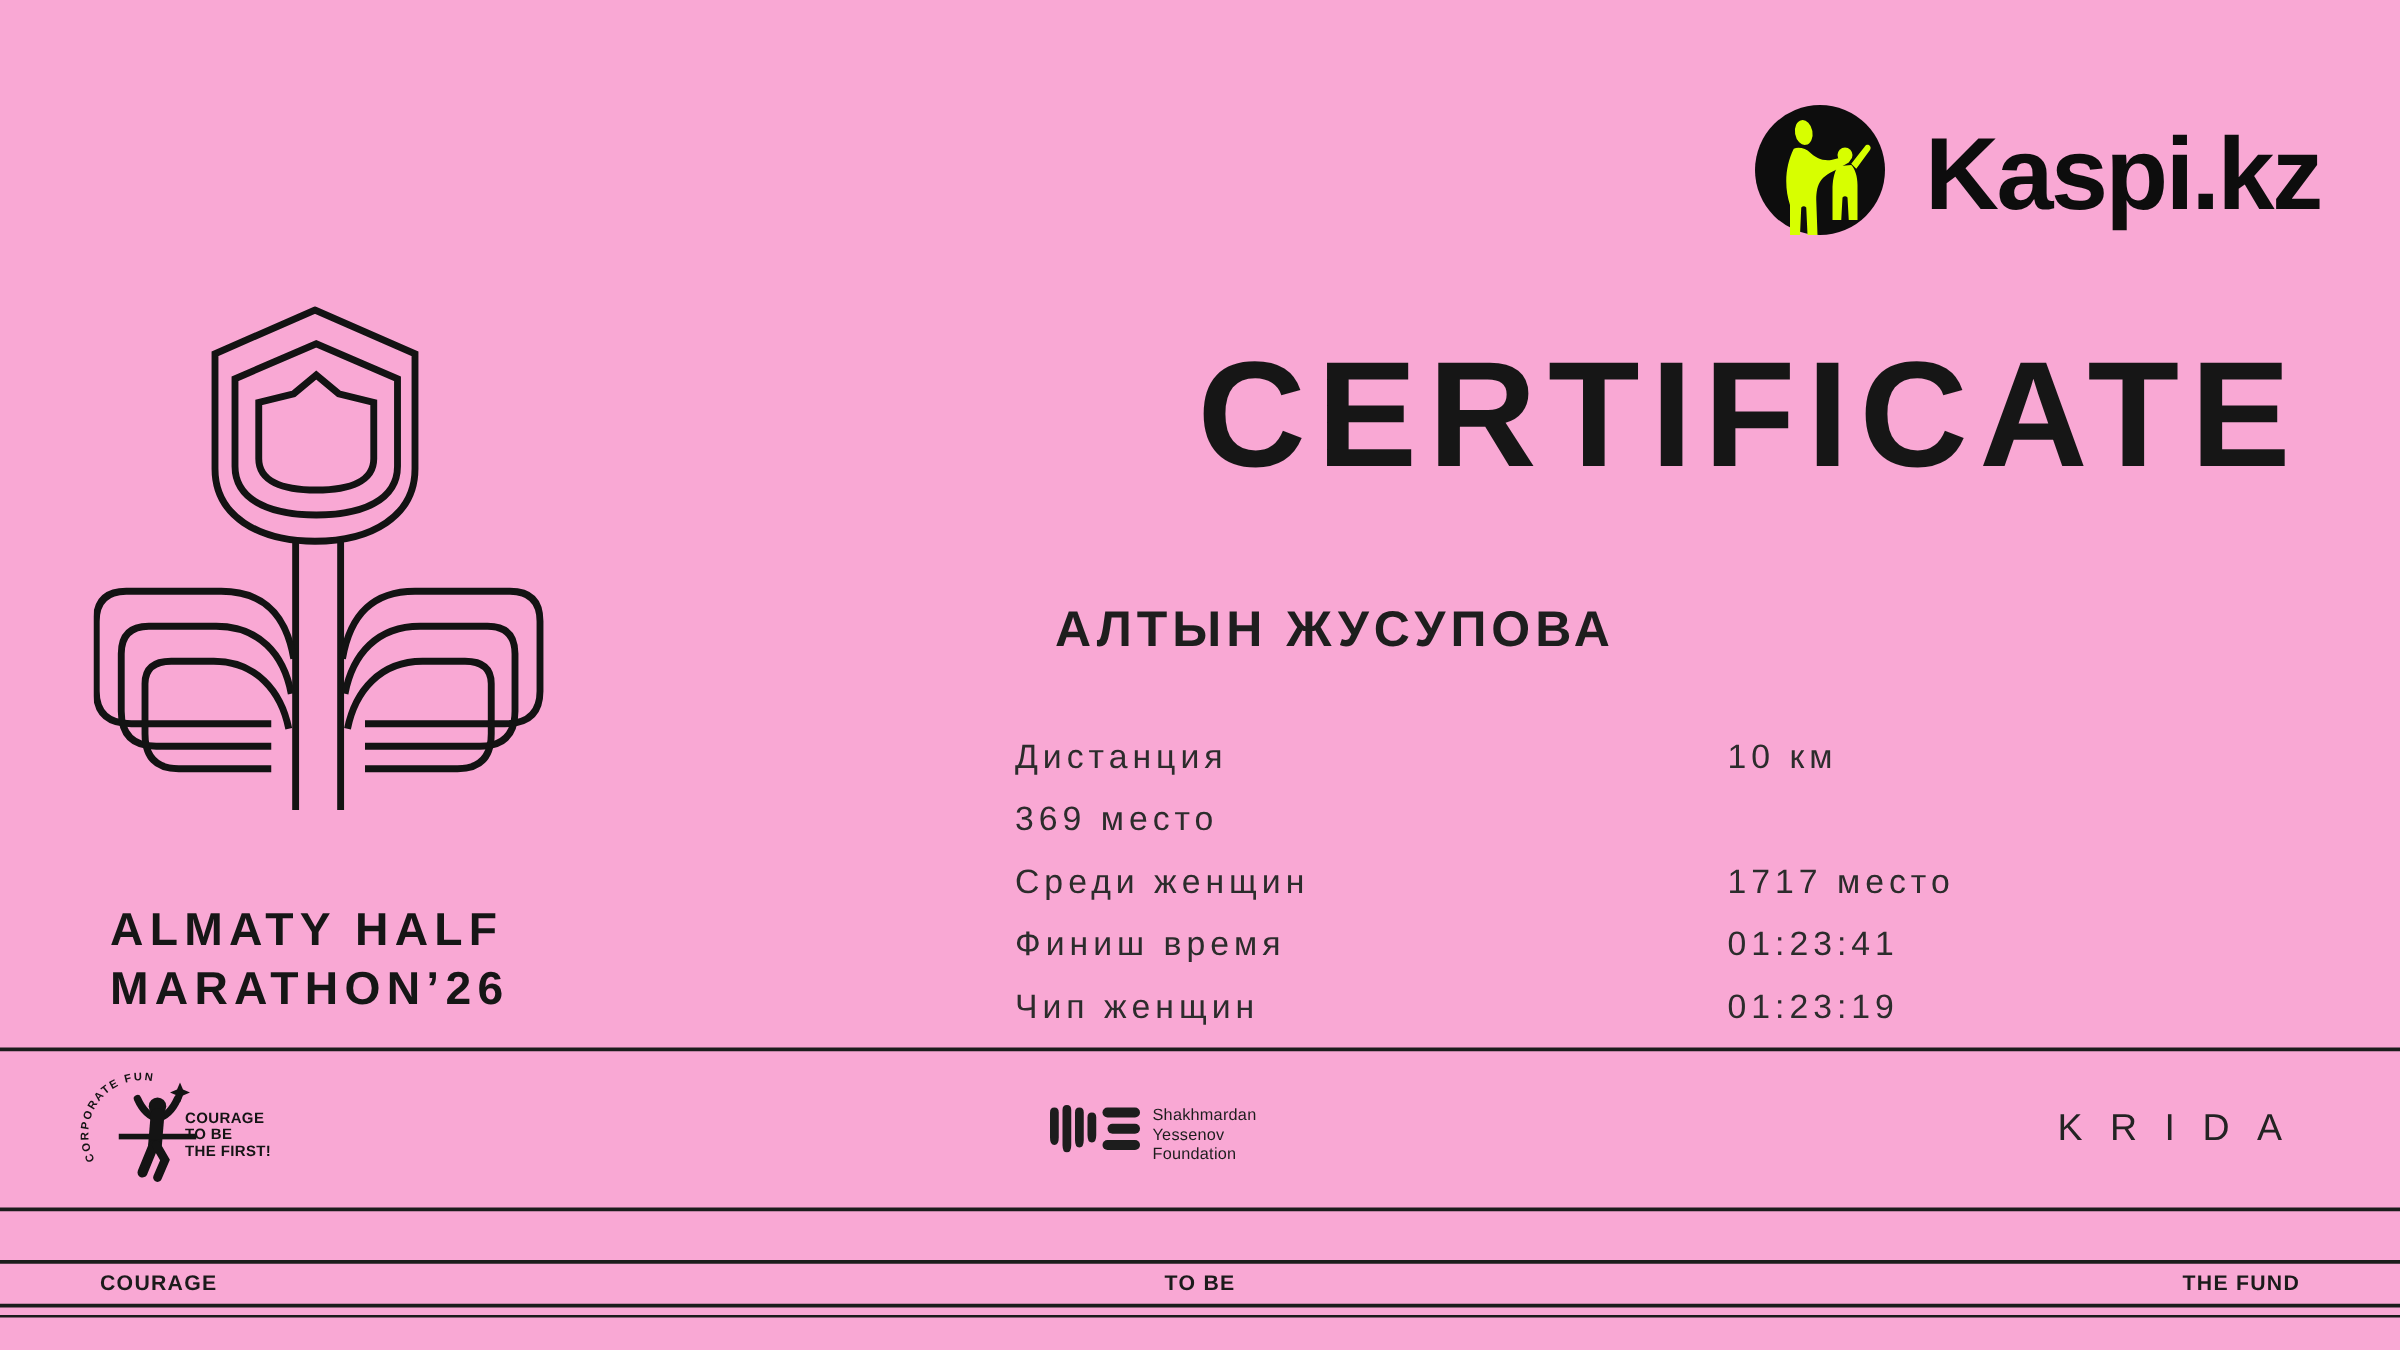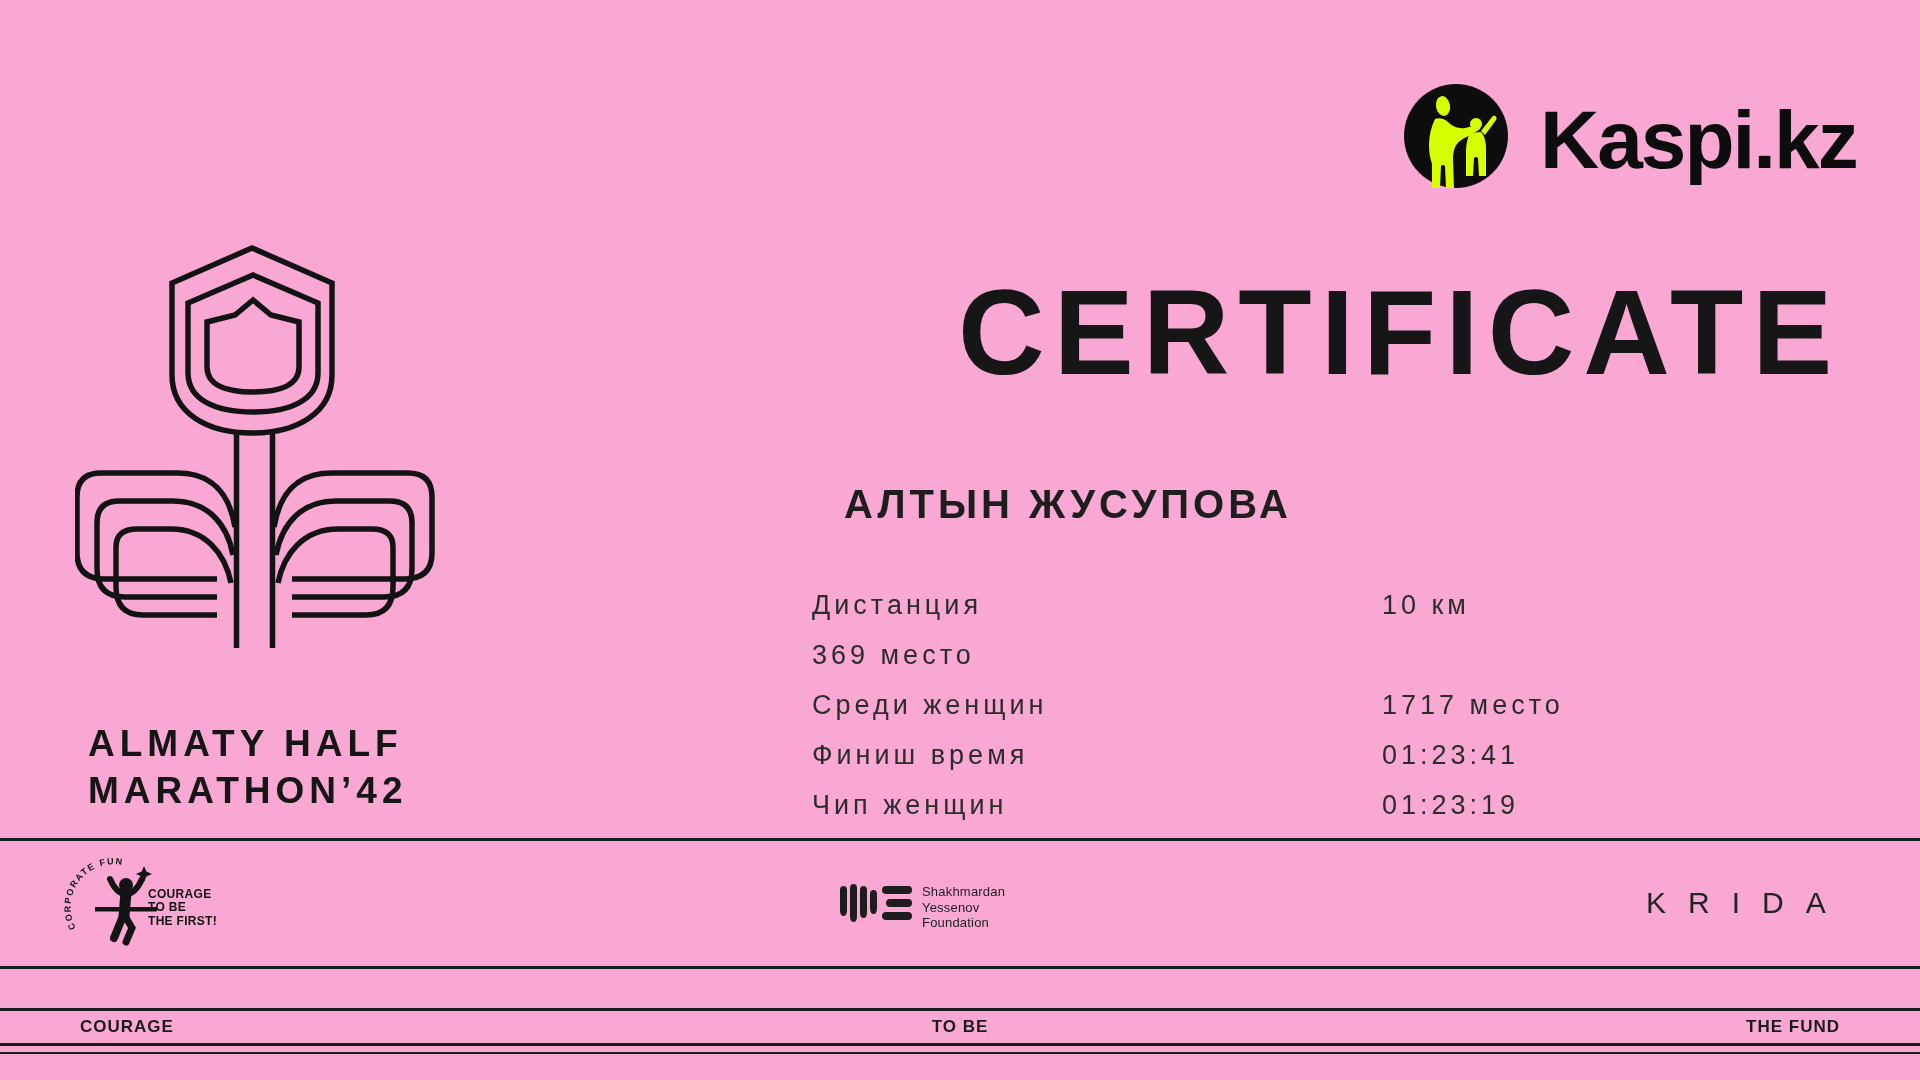--- a/index.html
+++ b/index.html
@@ -98,21 +98,21 @@
     <path d="M158 310 C152 278 132 256 98 256 L44 256 Q22 256 22 278 L22 324 Q22 352 50 352 L142 352"></path>
     <path d="M156 338 C150 308 130 284 96 284 L62 284 Q41 284 41 302 L41 342 Q41 370 68 370 L142 370"></path>
 
     <path d="M199 282 C205 247 223 228 257 228 L333 228 Q357 228 357 252 L357 308 Q357 334 329 334 L217 334"></path>
     <path d="M201 310 C207 278 227 256 261 256 L315 256 Q337 256 337 278 L337 324 Q337 352 309 352 L217 352"></path>
     <path d="M203 338 C209 308 229 284 263 284 L297 284 Q318 284 318 302 L318 342 Q318 370 291 370 L217 370"></path>
   </svg>
 
   <div class="abs event-name">
     <div>ALMATY HALF</div>
-    <div>MARATHON’42</div>
+    <div>MARATHON’26</div>
   </div>
 
   <div class="abs recipient">АЛТЫН ЖУСУПОВА</div>
 
   <div class="abs results">
     <div class="res-row">
       <div class="res-label">Дистанция</div>
       <div class="res-value">10 км</div>
     </div>
     <div class="res-row">

